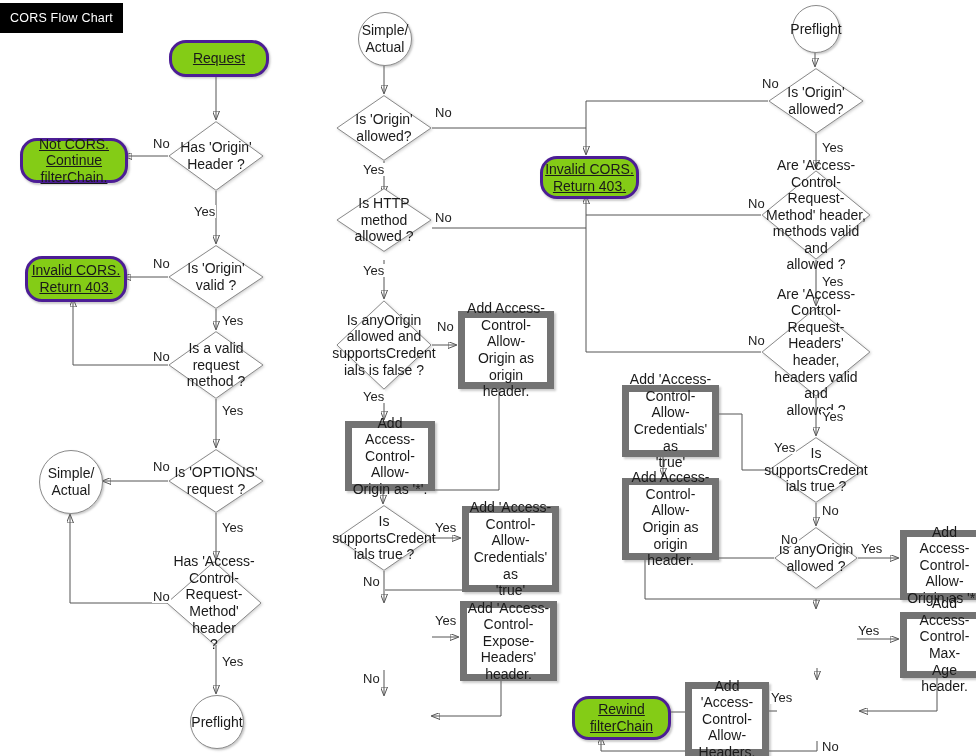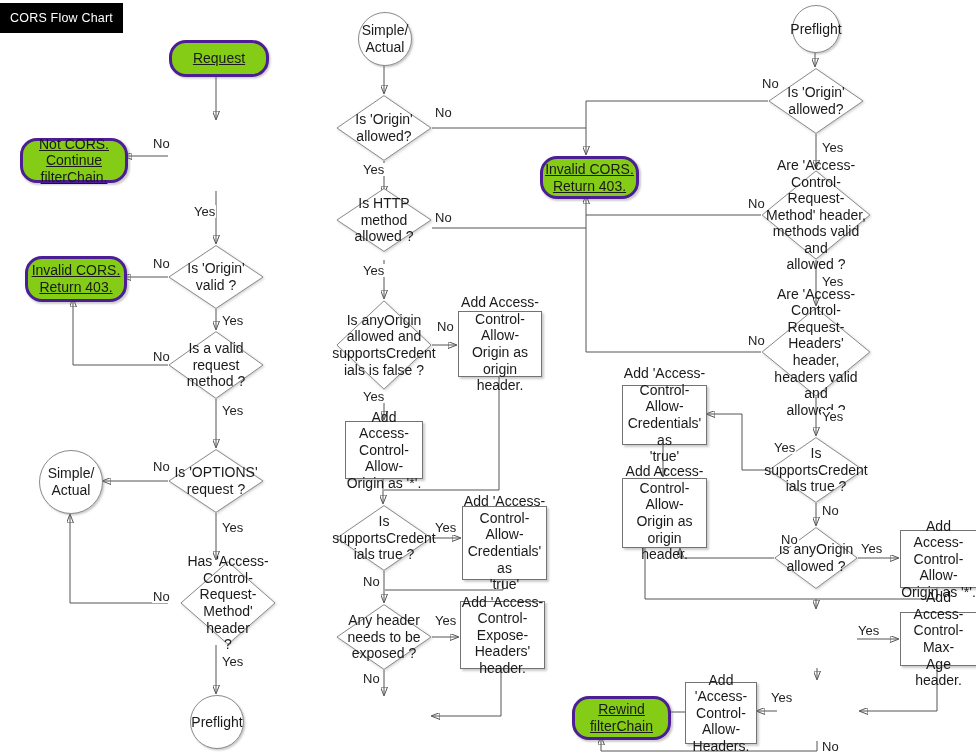--- a/index.html
+++ b/index.html
@@ -4,21 +4,21 @@
 <style>
   html,body{margin:0;padding:0;background:#fff;}
   .canvas{position:relative;width:976px;height:756px;background:#fff;overflow:hidden;
           font-family:"Liberation Sans",sans-serif;border-bottom:1px solid #111;}
   .title{position:absolute;left:0;top:3px;background:#000;color:#fff;
          font-size:12.5px;padding:8px 10px;letter-spacing:.2px;}
   .node{position:absolute;display:flex;align-items:center;justify-content:center;
         text-align:center;font-size:14px;line-height:1.18;color:#1a1a1a;white-space:pre-line;}
   .terminator{background:#84cc16;border:3px solid #4c1d95;border-radius:17px;
               box-shadow:1.5px 1.5px 2px rgba(110,110,110,.35);text-decoration:underline;}
-  .process{background:#fff;border:1px solid #737373;
+  .process{background:#fff;border:7px solid #737373;
            box-shadow:1.5px 1.5px 2px rgba(110,110,110,.35);}
   .circle{background:#fff;border:1px solid #8a8a8a;border-radius:50%;
           box-shadow:1.5px 1.5px 2px rgba(110,110,110,.35);}
   .diamond{background:transparent;}
   .diamond .dshape{position:absolute;left:0;top:0;width:100%;height:100%;
                    filter:drop-shadow(1.5px 1.5px 1.5px rgba(110,110,110,.35));}
   .diamond polygon{fill:#fff;stroke:#8a8a8a;stroke-width:1;}
   .diamond .dlabel{position:relative;padding:0 4px;}
   .elabel{position:absolute;font-size:13px;line-height:1;color:#222;background:#fff;padding:0 1px;}
   .connectors{position:absolute;left:0;top:0;}
@@ -84,20 +84,27 @@
     <path d="M937,664 V711 H860" marker-end="url(#arw)"></path>
     <path d="M777,711 H757" marker-end="url(#arw)"></path>
     <path d="M685,712 H650" marker-end="url(#arw)"></path>
     <path d="M817,741 V751 H601 V737" marker-end="url(#arw)"></path>
   </svg>
 
   <div class="title">CORS Flow Chart</div>
 
   <div class="node terminator" style="left:169px;top:40px;width:94px;height:31px">Request</div>
 
+  <div class="node diamond" style="left:168px;top:121px;width:96px;height:70px">
+    <svg class="dshape" viewBox="0 0 100 100" preserveAspectRatio="none">
+        <polygon points="50,1 99,50 50,99 1,50" vector-effect="non-scaling-stroke"></polygon>
+      </svg>
+    <span class="dlabel">Has 'Origin'
+Header ?</span>
+  </div>
 
   <div class="node terminator" style="left:20px;top:138px;width:102px;height:39px">Not CORS. Continue
 filterChain.</div>
 
   <div class="node diamond" style="left:168px;top:245px;width:96px;height:64px">
     <svg class="dshape" viewBox="0 0 100 100" preserveAspectRatio="none">
         <polygon points="50,1 99,50 50,99 1,50" vector-effect="non-scaling-stroke"></polygon>
       </svg>
     <span class="dlabel">Is 'Origin' valid ?</span>
   </div>
@@ -117,21 +124,21 @@
     <svg class="dshape" viewBox="0 0 100 100" preserveAspectRatio="none">
         <polygon points="50,1 99,50 50,99 1,50" vector-effect="non-scaling-stroke"></polygon>
       </svg>
     <span class="dlabel">Is 'OPTIONS'
 request ?</span>
   </div>
 
   <div class="node circle" style="left:39px;top:450px;width:62px;height:62px">Simple/
 Actual</div>
 
-  <div class="node diamond" style="left:180px;top:561px;width:96px;height:84px">
+  <div class="node diamond" style="left:166px;top:561px;width:96px;height:84px">
     <svg class="dshape" viewBox="0 0 100 100" preserveAspectRatio="none">
         <polygon points="50,1 99,50 50,99 1,50" vector-effect="non-scaling-stroke"></polygon>
       </svg>
     <span class="dlabel">Has 'Access-
 Control-Request-
 Method' header
 ?</span>
   </div>
 
   <div class="node circle" style="left:190px;top:695px;width:52px;height:52px">Preflight</div>
@@ -184,28 +191,20 @@
     <span class="dlabel">Is
 supportsCredent
 ials true ?</span>
   </div>
 
   <div class="node process" style="left:462px;top:506px;width:83px;height:72px">Add 'Access-
 Control-Allow-
 Credentials' as
 'true'</div>
 
-  <div class="node diamond" style="left:336px;top:604px;width:96px;height:66px">
-    <svg class="dshape" viewBox="0 0 100 100" preserveAspectRatio="none">
-        <polygon points="50,1 99,50 50,99 1,50" vector-effect="non-scaling-stroke"></polygon>
-      </svg>
-    <span class="dlabel">Any header
-needs to be
-exposed ?</span>
-  </div>
 
   <div class="node process" style="left:460px;top:601px;width:83px;height:66px">Add 'Access-
 Control-Expose-
 Headers' header.</div>
 
 
   <div class="node circle" style="left:792px;top:5px;width:46px;height:46px">Preflight</div>
 
   <div class="node diamond" style="left:768px;top:68px;width:96px;height:66px">
     <svg class="dshape" viewBox="0 0 100 100" preserveAspectRatio="none">

